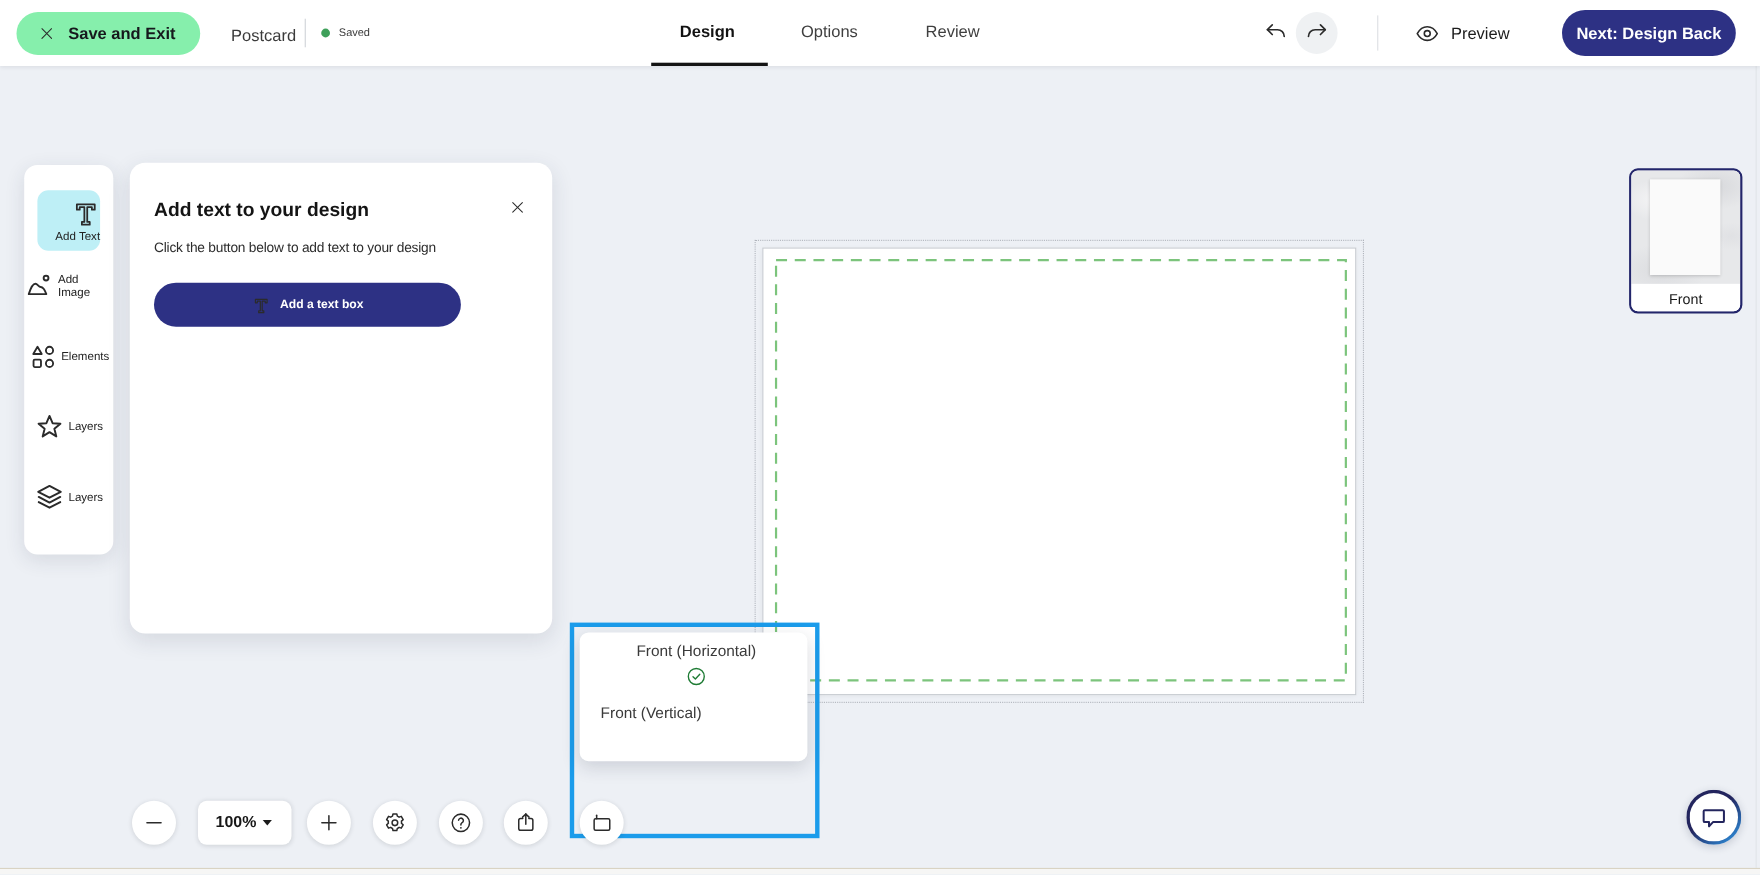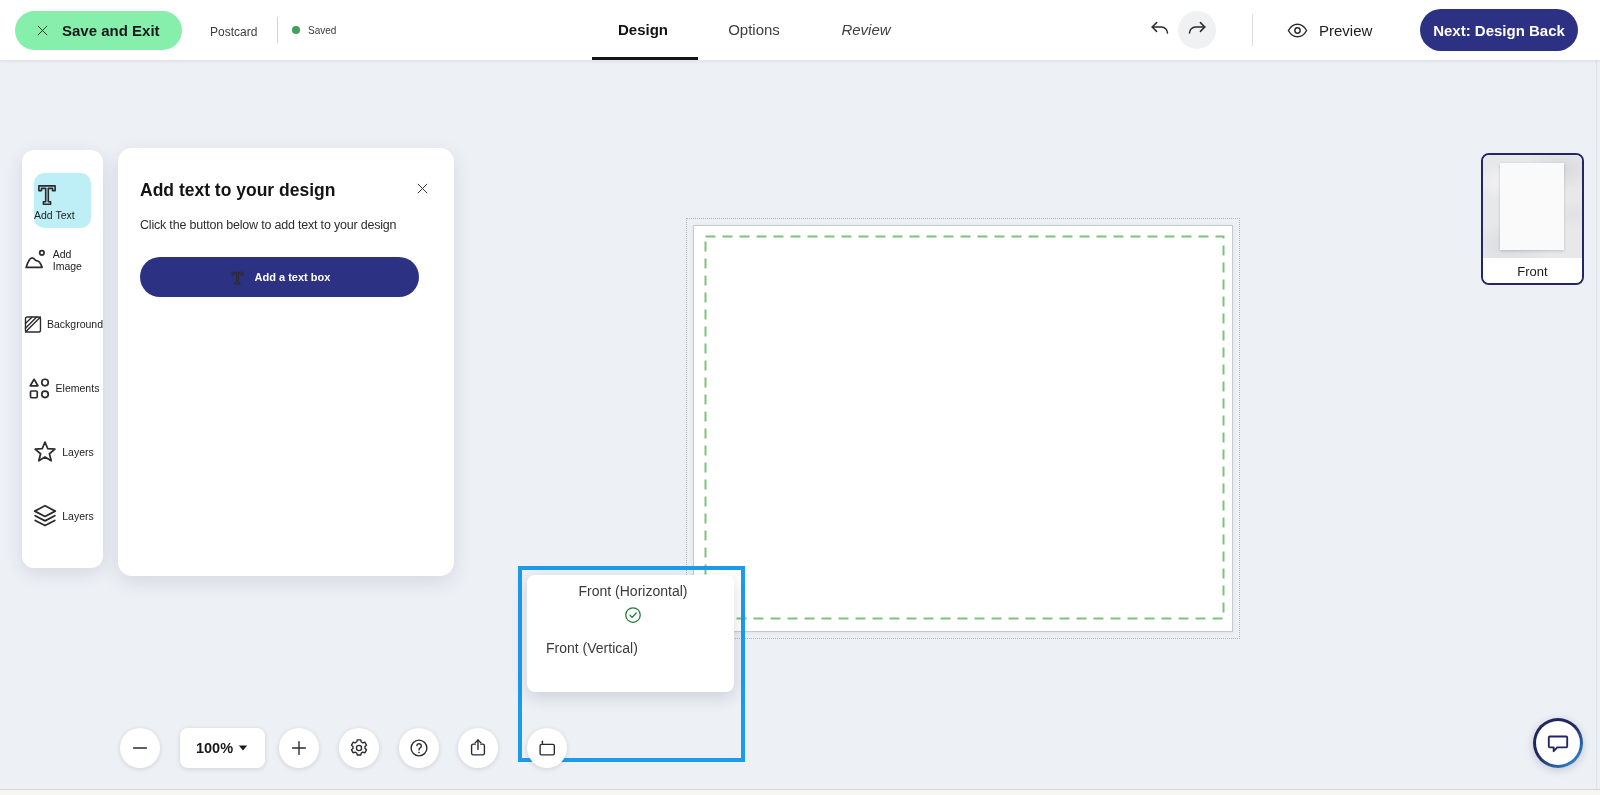--- a/index.html
+++ b/index.html
@@ -5,42 +5,42 @@
   html,body{margin:0;padding:0;}
   body{font-family:"Liberation Sans",sans-serif;background:#edf0f5;}
   #app{position:relative;width:1600px;height:795px;overflow:hidden;background:#edf0f5;}
   svg{display:block;}
   .stroke{fill:none;stroke:#2b2b2b;stroke-width:1.5;stroke-linecap:round;stroke-linejoin:round;}
 
   
   .topbar{position:absolute;left:0;top:0;width:1600px;height:60px;background:#fff;box-shadow:0 1px 4px rgba(20,25,35,.09);z-index:40;}
   .save-pill{position:absolute;left:15px;top:11px;height:39px;padding:0 22px 0 20px;border-radius:20px;background:#86efac;display:flex;align-items:center;gap:12px;cursor:pointer;}
   .save-pill span{font-size:15px;font-weight:700;color:#16181c;}
-  .doctype{position:absolute;left:210px;top:0;height:64px;display:flex;align-items:center;font-size:12px;color:#3b3b3b;}
+  .doctype{position:absolute;left:210px;top:0;height:64px;display:flex;align-items:center;font-size:15px;color:#3b3b3b;}
   .tb-divider{position:absolute;left:277px;top:17px;width:1px;height:26px;background:#cfd3d8;}
   .saved{position:absolute;left:292px;top:0;height:60px;display:flex;align-items:center;gap:8px;font-size:10px;color:#3b3b3b;}
   .saved .dot{width:8px;height:8px;border-radius:50%;background:#3ea05a;}
   .tab{position:absolute;top:0;height:60px;line-height:60px;transform:translateX(-50%);font-size:15px;color:#3f3f3f;cursor:pointer;}
   .tab.active{font-weight:700;color:#121212;}
   .tab-underline{position:absolute;left:592px;bottom:0;width:106px;height:3px;background:#141414;}
   .undo-btn{position:absolute;left:1148px;top:18px;cursor:pointer;}
   .redo-btn{position:absolute;left:1178px;top:11px;width:38px;height:38px;border-radius:50%;background:#eff1f3;display:flex;align-items:center;justify-content:center;}
   .tb-divider2{position:absolute;left:1252px;top:14px;width:1px;height:32px;background:#dcdfe3;}
   .preview{position:absolute;left:1286px;top:0;height:60px;display:flex;align-items:center;gap:10px;cursor:pointer;}
   .preview span{font-size:15px;color:#1c1c1c;}
   .next-btn{position:absolute;left:1420px;top:9px;width:158px;height:42px;border-radius:22px;background:#2d3184;color:#fff;font-size:15px;font-weight:700;display:flex;align-items:center;justify-content:center;cursor:pointer;}
 
   
   .rail{position:absolute;left:22px;top:150px;width:81px;padding:23px 0 20px;background:#fff;border-radius:12px;box-shadow:0 5px 18px rgba(40,50,70,.12);z-index:20;}
-  .rail-tile{width:57px;height:55px;margin:0 auto;border-radius:10px;background:#beeff6;display:flex;flex-direction:column;align-items:flex-start;justify-content:center;gap:2px;cursor:pointer;}
+  .rail-tile{width:57px;height:55px;margin:0 auto;border-radius:10px;background:#beeff6;display:flex;flex-direction:column;align-items:flex-end;justify-content:center;gap:2px;cursor:pointer;}
   .rail-item{height:64px;display:flex;flex-direction:row;align-items:center;justify-content:center;gap:3px;cursor:pointer;}
   .rail-label{font-size:10.5px;color:#222;}
 
   
-  .panel{position:absolute;left:118px;top:148px;width:336px;height:428px;background:#fff;border-radius:14px;box-shadow:0 6px 20px rgba(40,50,70,.12);z-index:20;}
+  .panel{position:absolute;left:118px;top:148px;width:384px;height:428px;background:#fff;border-radius:14px;box-shadow:0 6px 20px rgba(40,50,70,.12);z-index:20;}
   .panel-title{position:absolute;left:22px;top:32px;font-size:17.5px;font-weight:700;color:#141414;}
   .panel-close{position:absolute;right:24px;top:33px;cursor:pointer;}
   .panel-desc{position:absolute;left:22px;top:70px;font-size:12.5px;letter-spacing:-.2px;color:#2d2d2d;white-space:nowrap;}
   .panel-btn{position:absolute;left:22px;top:109px;width:279px;height:40px;border-radius:20px;background:#2d3184;display:flex;align-items:center;justify-content:center;gap:9px;cursor:pointer;}
   .panel-btn span{color:#fff;font-size:11px;font-weight:700;}
 
   
   .bleed{position:absolute;left:686px;top:218px;width:554px;height:421px;border:1px dotted #b0b4bc;box-sizing:border-box;}
   .page{position:absolute;left:693px;top:225px;width:540px;height:407px;background:#fff;border:1px solid #c6cad0;box-sizing:border-box;box-shadow:0 1px 5px rgba(0,0,0,.06);}
 
@@ -93,21 +93,21 @@
     </div>
     <div class="doctype">Postcard</div>
     <div class="tb-divider"></div>
     <div class="saved">
       <div class="dot"></div>
       <span>Saved</span>
     </div>
 
     <div class="tab active" style="left:643px;">Design</div>
     <div class="tab" style="left:754px;">Options</div>
-    <div class="tab" style="left:866px;font-style:italic;">Review</div>
+    <div class="tab" style="left:866px;">Review</div>
     <div class="tab-underline"></div>
 
     <div class="undo-btn">
       <svg width="24" height="24" viewBox="0 0 24 24">
         <path class="stroke" stroke-width="1.8" d="M8.6 4.6 4.2 9l4.4 4.4"></path>
           <path class="stroke" stroke-width="1.8" d="M4.2 9h9.2a6.1 6.1 0 0 1 6.1 6.1"></path>
       </svg>
     </div>
     <div class="redo-btn">
       <svg width="24" height="24" viewBox="0 0 24 24">
@@ -132,29 +132,20 @@
         <path class="stroke" stroke-width="1.3" d="M4.5 4.5h15v4.4h-2.4V6.8h-3.9v12.4h2.1v2.3H8.7v-2.3h2.1V6.8H6.9v2.1H4.5Z"></path>
       </svg>
       <div class="rail-label">Add Text</div>
     </div>
     <div class="rail-item">
       <svg width="28" height="28" viewBox="0 0 24 24">
         <circle class="stroke" cx="17.2" cy="5.8" r="1.9"></circle>
         <path class="stroke" d="M3.6 18.4c1.7-5.5 3.4-8.2 5.2-8.2 1.7 0 2.5 2.6 4.2 2.6 1.6 0 3.1 1.9 4.4 5.6Z"></path>
       </svg>
       <div class="rail-label">Add Image</div>
-    </div>
-    <div class="rail-item">
-      <svg width="27" height="27" viewBox="0 0 24 24">
-        <rect class="stroke" x="3.8" y="3.8" width="16.4" height="16.4" rx="2"></rect>
-        <path class="stroke" d="M20.2 3.8 3.8 20.2"></path>
-          <path class="stroke" d="M11 3.8 3.8 11"></path>
-          <path class="stroke" d="M16 3.8 3.8 16"></path>
-      </svg>
-      <div class="rail-label">Background</div>
     </div>
     <div class="rail-item">
       <svg width="27" height="27" viewBox="0 0 24 24">
         <path class="stroke" d="M7.2 3.8 10.6 9.6H3.8Z"></path>
           <circle class="stroke" cx="16.9" cy="6.7" r="2.9"></circle>
         <rect class="stroke" x="4" y="14.2" width="6" height="6" rx="1"></rect>
           <circle class="stroke" cx="16.9" cy="17.2" r="2.9"></circle>
       </svg>
       <div class="rail-label">Elements</div>
     </div>

